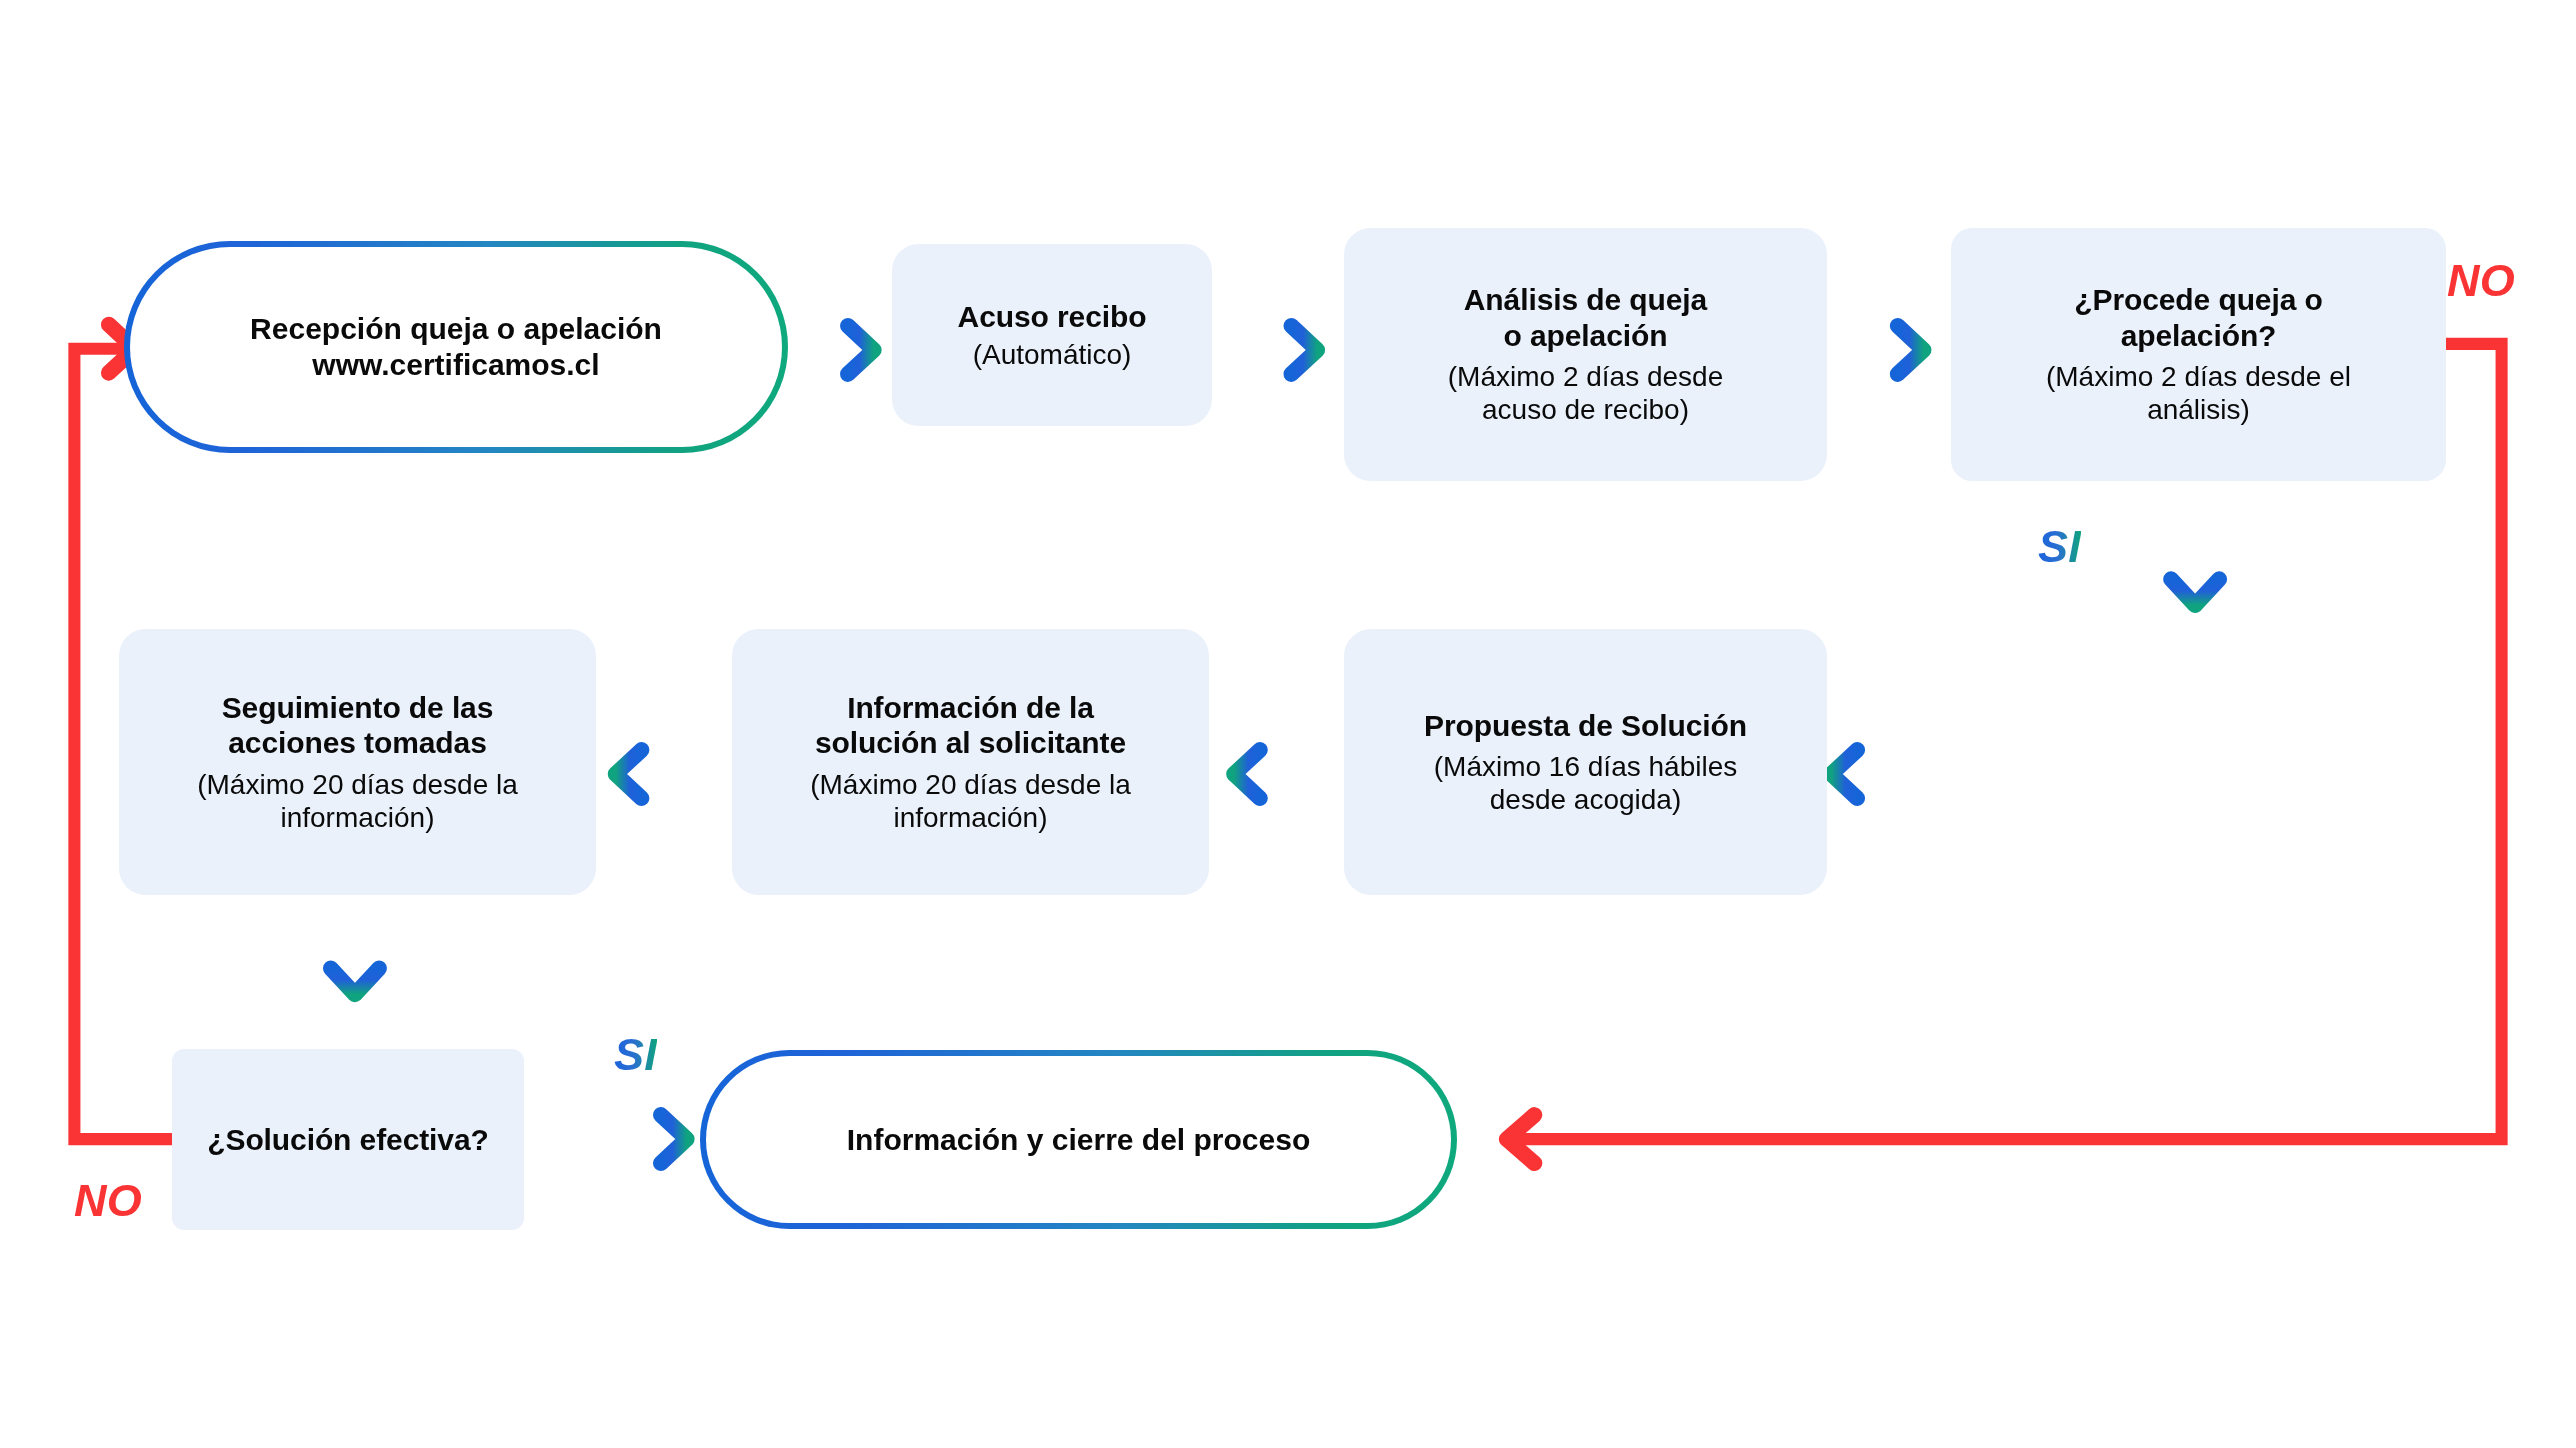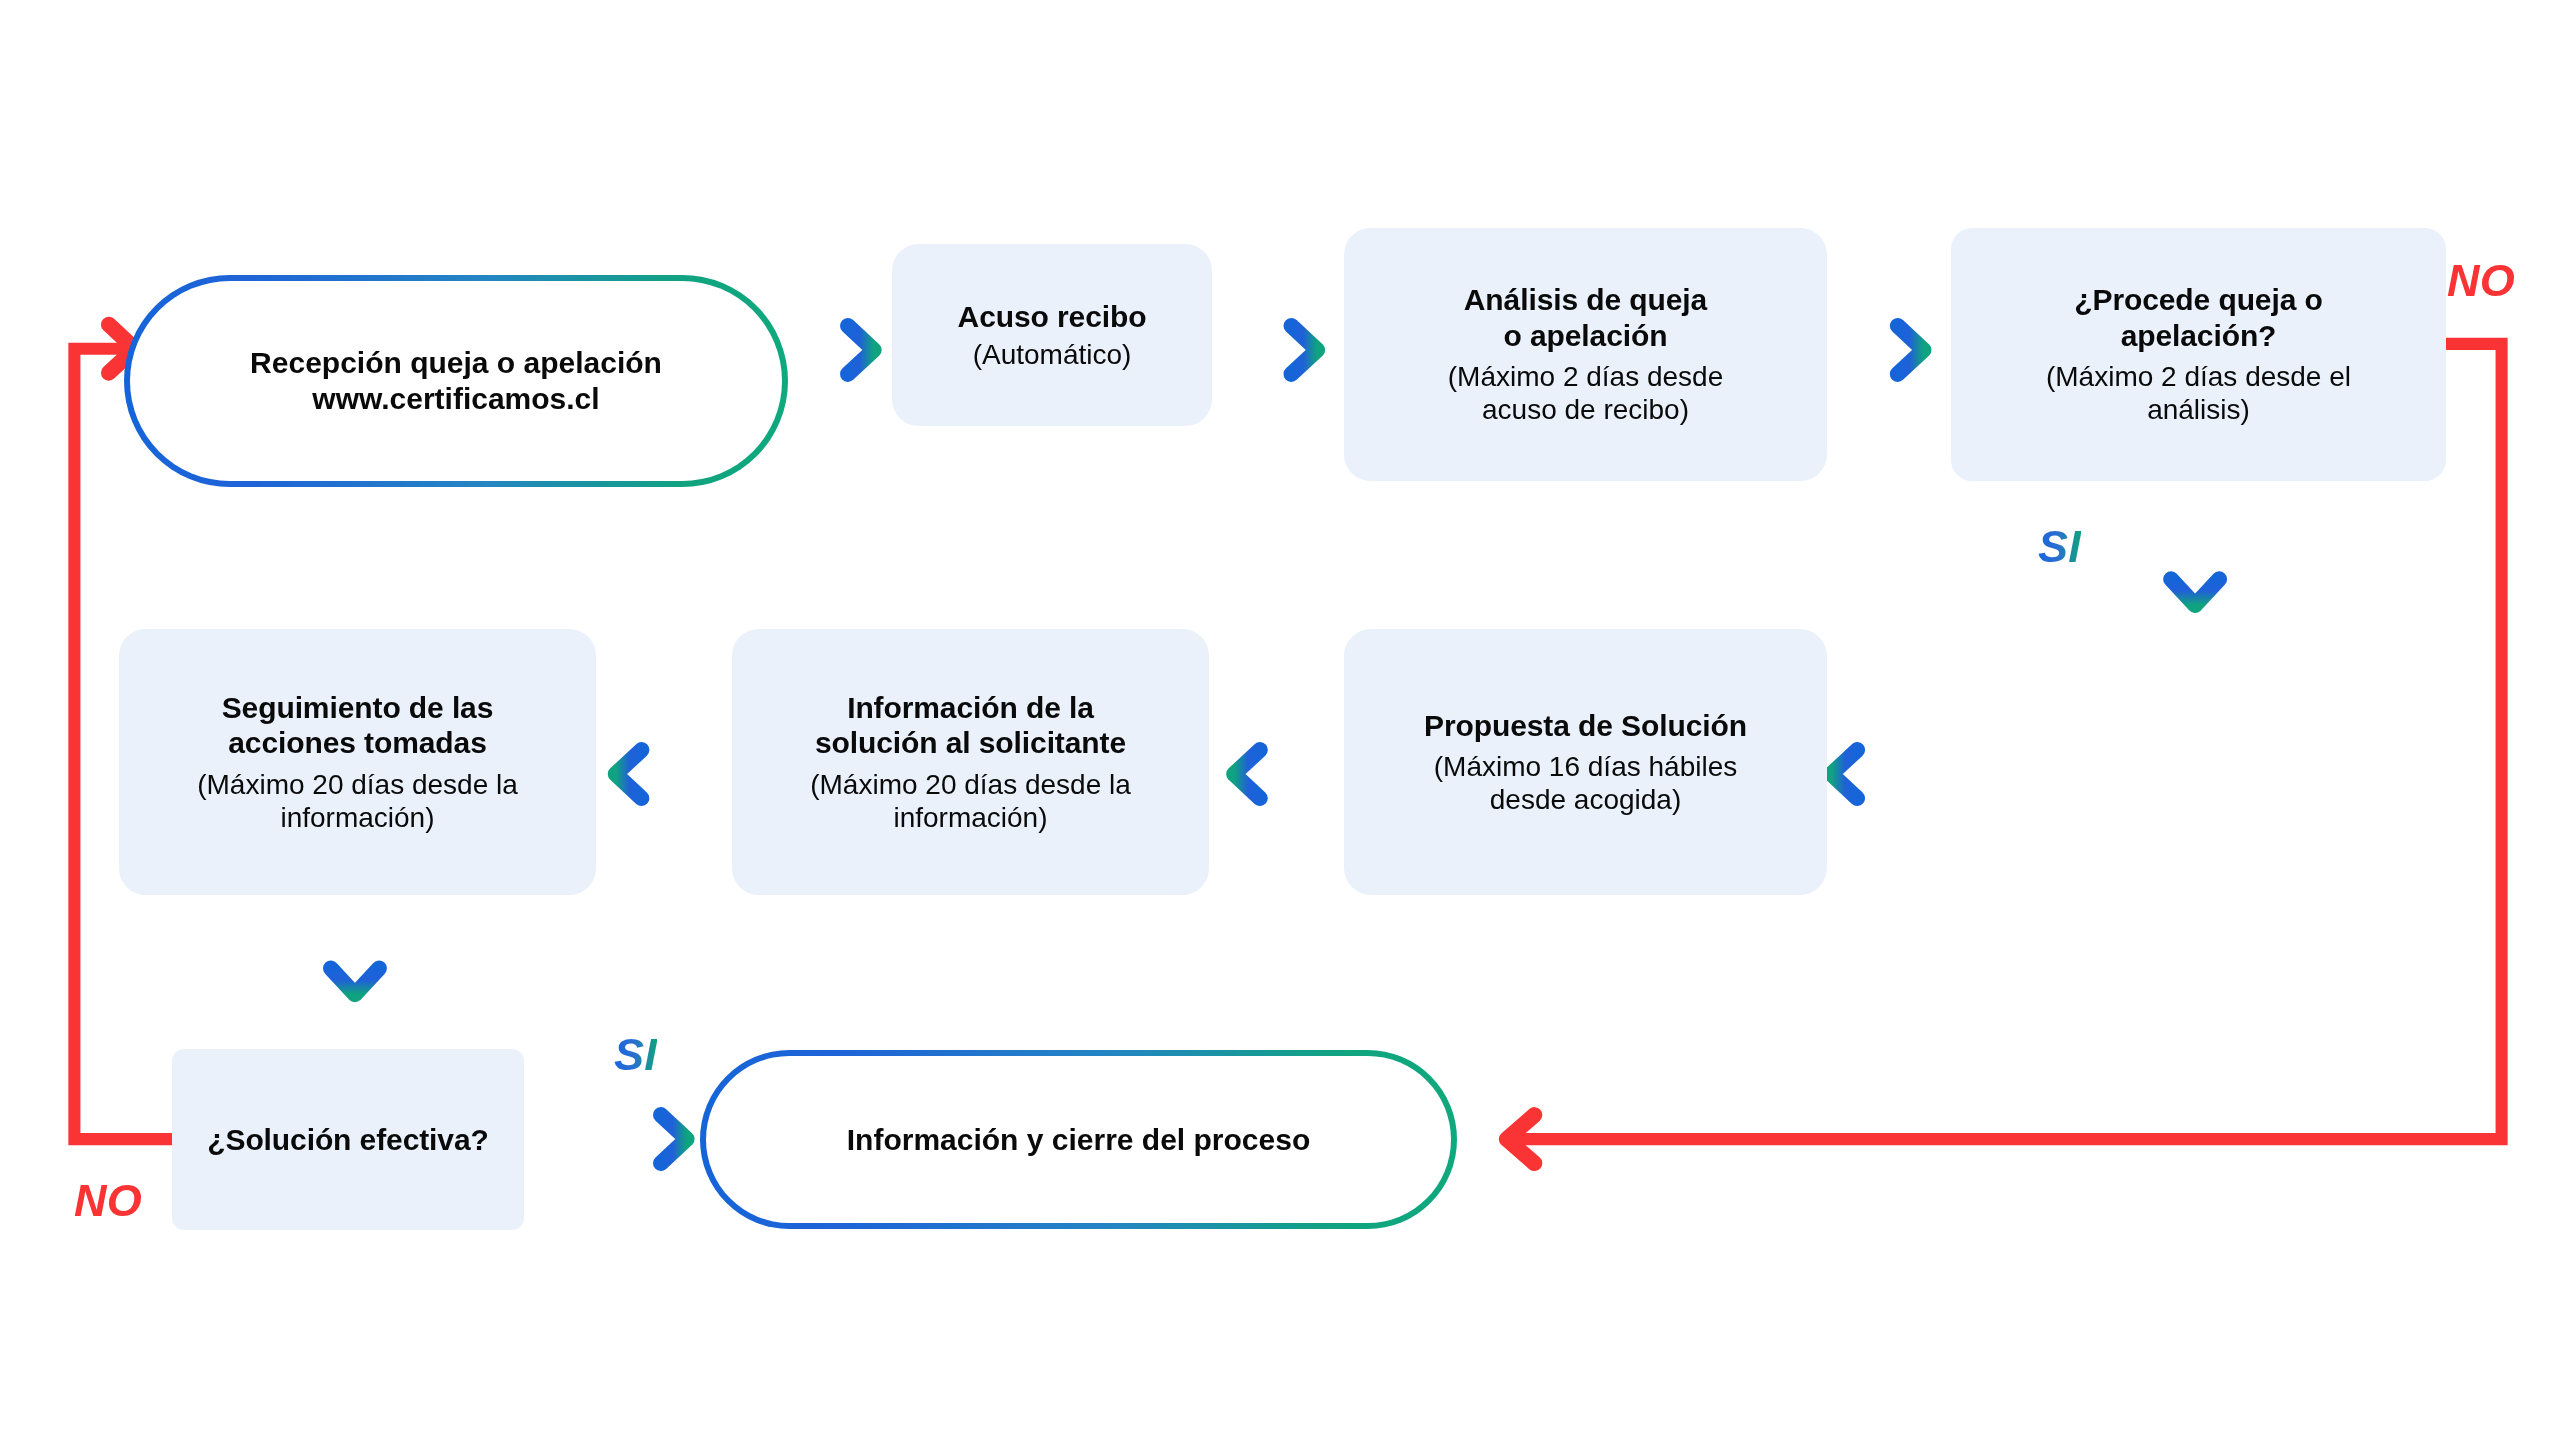--- a/index.html
+++ b/index.html
@@ -143,21 +143,21 @@
       <path d="M 4053,570 L 4146,570 L 4146,1888 L 2503,1888" fill="none" stroke="#fa3434" stroke-width="20" stroke-linecap="butt" stroke-linejoin="miter"></path>
       <polyline points="2543,1848 2497,1888 2543,1928" fill="none" stroke="#fa3434" stroke-width="26" stroke-linecap="round" stroke-linejoin="round"></polyline>
     </g>
 
     <g>
       <path d="M 285,1888 L 123,1888 L 123,578 L 205,578" fill="none" stroke="#fa3434" stroke-width="20" stroke-linecap="butt" stroke-linejoin="miter"></path>
       <polyline points="180,538 223,578 180,618" fill="none" stroke="#fa3434" stroke-width="26" stroke-linecap="round" stroke-linejoin="round"></polyline>
     </g>
   </svg>
 
-  <div class="pill" style="left:124px;top:241px;width:664px;height:212px;margin-top:34px;">
+  <div class="pill" style="left:124px;top:241px;width:664px;height:212px;">
     <span class="ttl">Recepción queja o apelación
 www.certificamos.cl</span>
   </div>
 
   <div class="node rect" style="left:892px;top:244px;width:320px;height:182px;">
     <span class="ttl">Acuso recibo</span>
     <span class="sub tight">(Automático)</span>
   </div>
 
   <div class="node rect" style="left:1344px;top:228px;width:483px;height:253px;">

